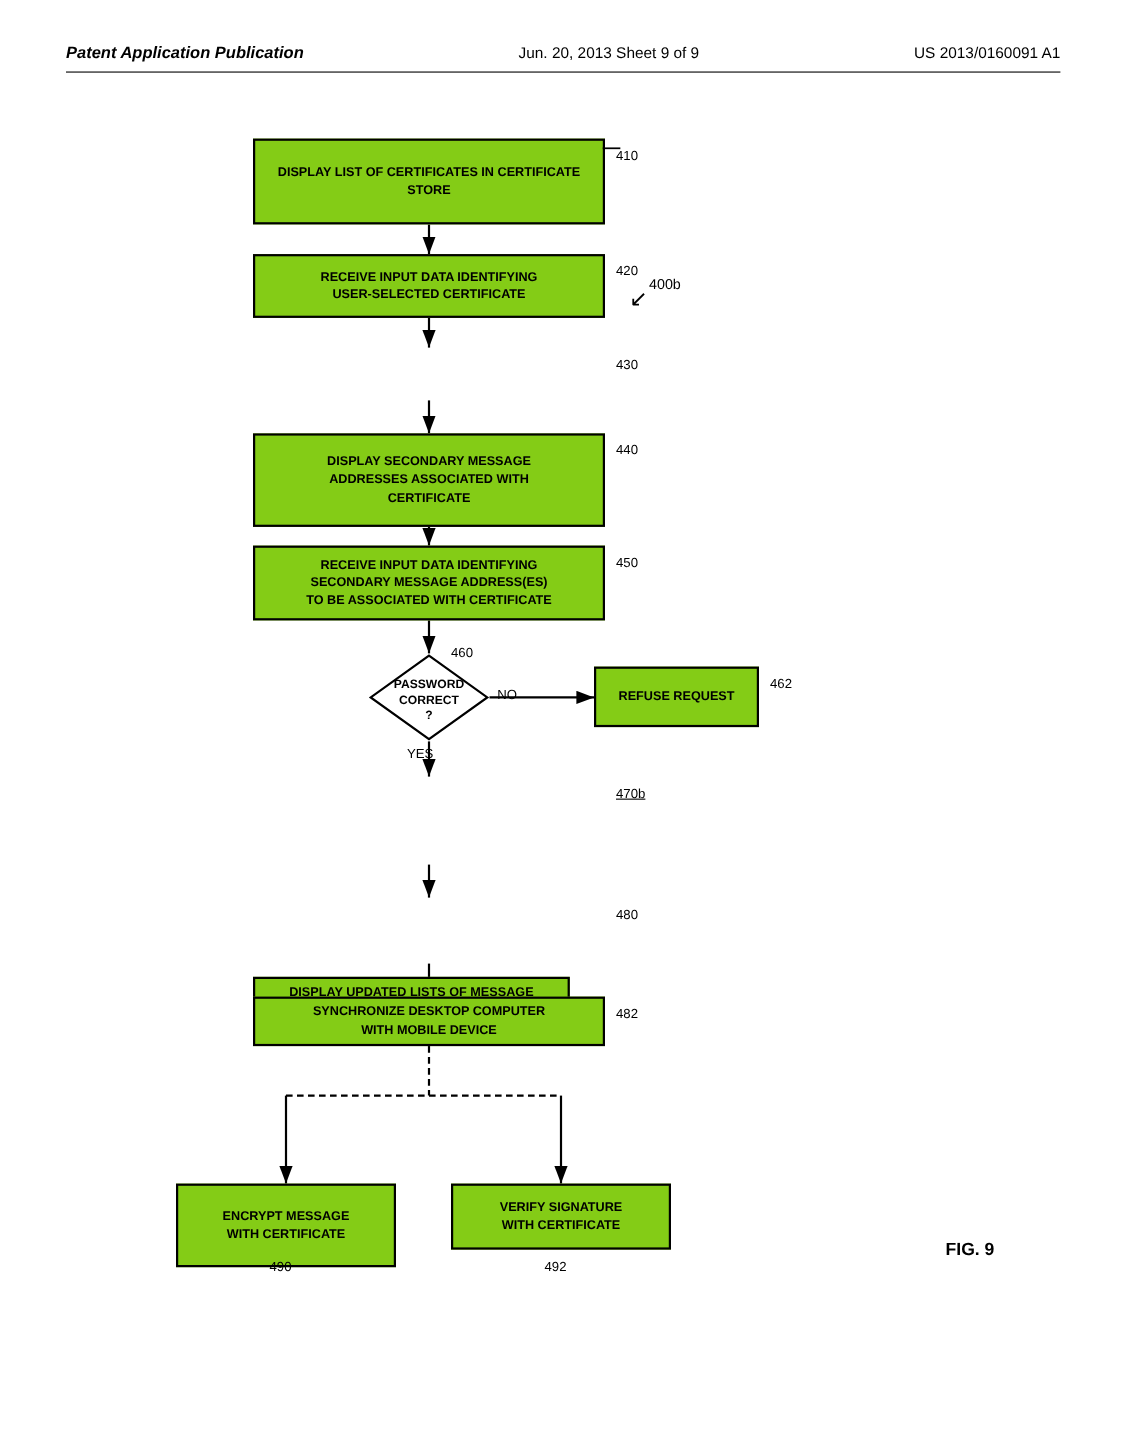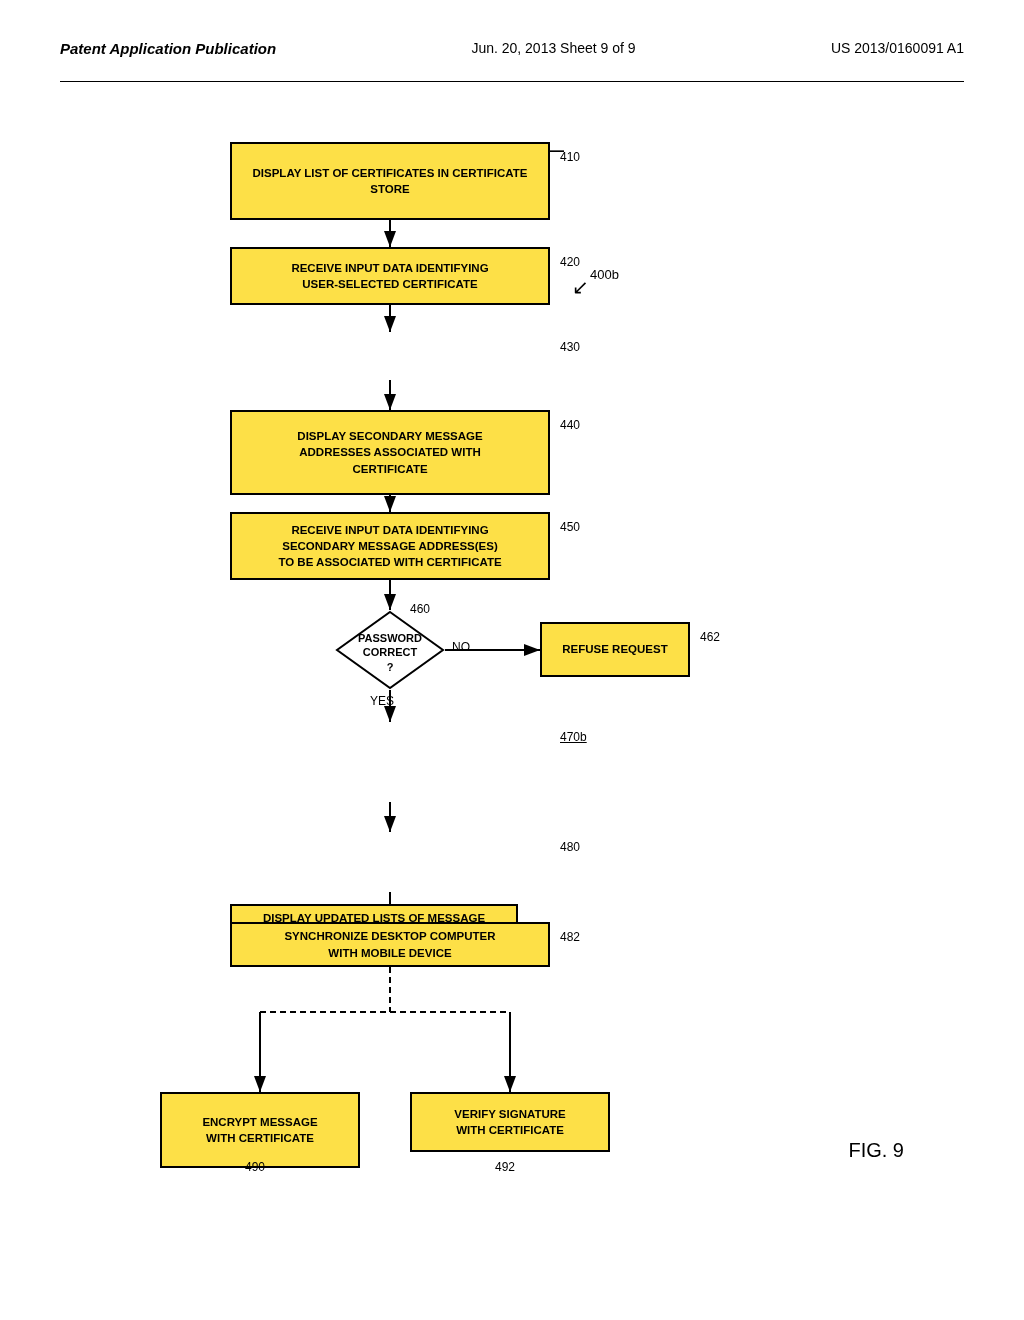--- a/index.html
+++ b/index.html
@@ -15,21 +15,21 @@
       height: 1320px;
       position: relative;
       padding: 40px 60px;
     }
     .header {
       display: flex;
       justify-content: space-between;
       align-items: flex-start;
       margin-bottom: 30px;
       border-bottom: 1px solid #000;
-      padding-bottom: 24px;
+      padding-bottom: 8px;
     }
     .header-left {
       font-size: 15px;
       font-weight: bold;
       font-style: italic;
     }
     .header-center {
       font-size: 14px;
       text-align: center;
     }
@@ -38,39 +38,39 @@
       font-weight: normal;
     }
     .diagram {
       position: relative;
       width: 100%;
       height: 1150px;
     }
     .box {
       position: absolute;
       border: 2px solid #000;
-      background: #fde047;
+      background: #84cc16;
       display: flex;
       align-items: center;
       justify-content: center;
       text-align: center;
       font-size: 11.5px;
       font-weight: bold;
       line-height: 1.4;
       padding: 6px 10px;
     }
     .label {
       position: absolute;
       font-size: 12px;
       font-weight: normal;
     }
     .fig-label {
       position: absolute;
-      font-size: 20px;
-      font-weight: normal;
+      font-size: 16px;
+      font-weight: bold;
     }
     svg.arrows {
       position: absolute;
       top: 0;
       left: 0;
       width: 100%;
       height: 100%;
       pointer-events: none;
     }
   </style>

